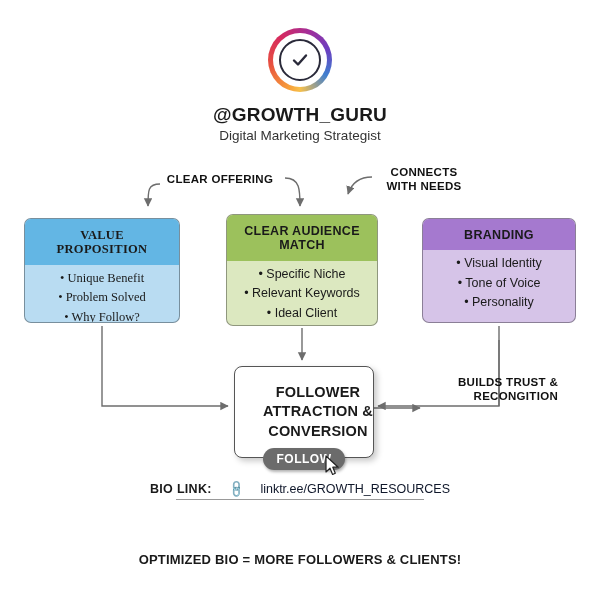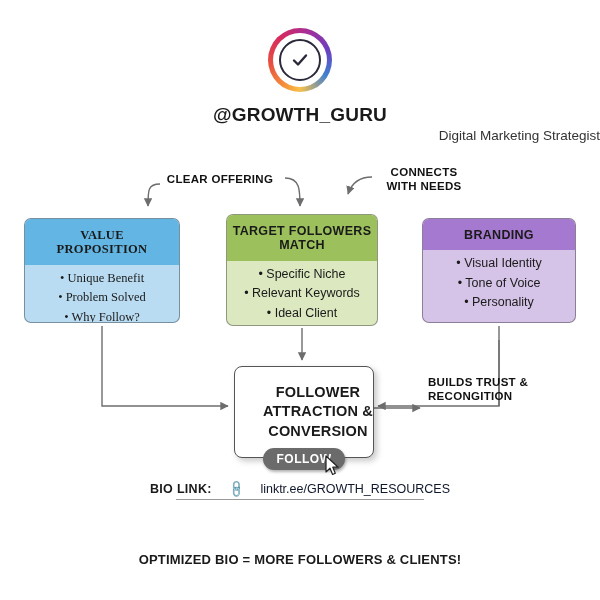--- a/index.html
+++ b/index.html
@@ -64,21 +64,21 @@
     top: 104px;
     text-align: center;
     font-size: 19px;
     font-weight: bold;
     letter-spacing: 0.2px;
   }
   .subtitle {
     position: absolute;
     left: 0; right: 0;
     top: 128px;
-    text-align: right;
+    text-align: center;
     font-size: 13.5px;
     color: #333;
   }
 
   
   .card {
     position: absolute;
     border-radius: 7px;
     box-sizing: border-box;
     border: 1px solid rgba(0,0,0,0.35);
@@ -173,21 +173,21 @@
     position: absolute;
     font-size: 11.5px;
     font-weight: bold;
     letter-spacing: 0.3px;
     color: #111;
     text-align: center;
     line-height: 1.25;
   }
   #ann-clear { left: 160px; top: 172px; width: 120px; }
   #ann-connects { left: 372px; top: 165px; width: 104px; }
-  #ann-trust { left: 428px; top: 375px; width: 130px; text-align: left;}
+  #ann-trust { left: 428px; top: 375px; width: 130px; text-align: right;}
 
   
   #bio-divider {
     position: absolute;
     left: 176px; top: 499px;
     width: 248px; height: 1px;
     background: #999;
   }
   #bio-row {
     position: absolute;
@@ -285,21 +285,21 @@
     <div class="card-body">
       <ul>
         <li>Unique Benefit</li>
         <li>Problem Solved</li>
         <li>Why Follow?</li>
       </ul>
     </div>
   </div>
 
   <div class="card" id="card-audience">
-    <div class="card-title">TARGET FOLLOWERS MATCH</div>
+    <div class="card-title">CLEAR AUDIENCE MATCH</div>
     <div class="card-body">
       <ul>
         <li>Specific Niche</li>
         <li>Relevant Keywords</li>
         <li>Ideal Client</li>
       </ul>
     </div>
   </div>
 
   <div class="card" id="card-branding">

